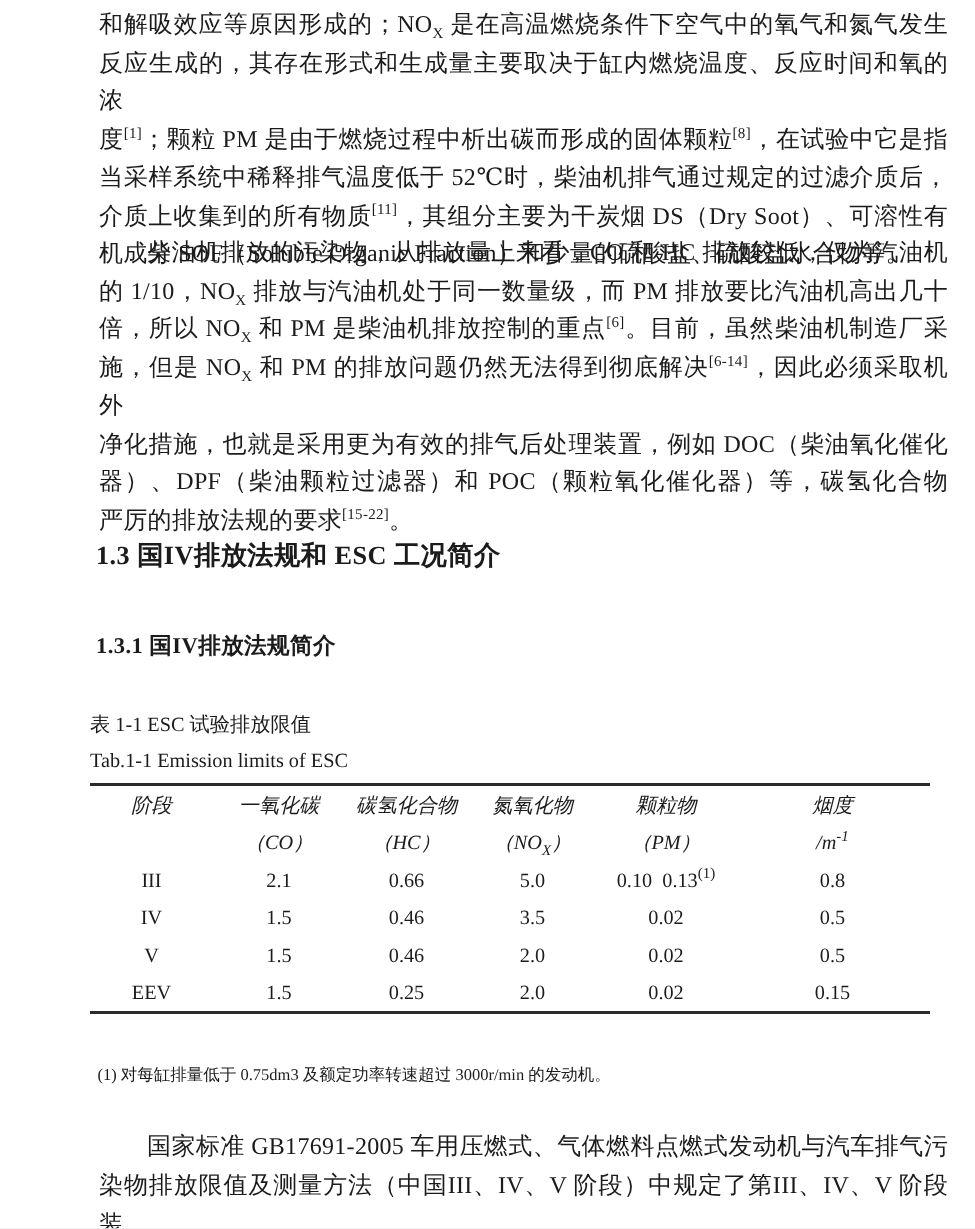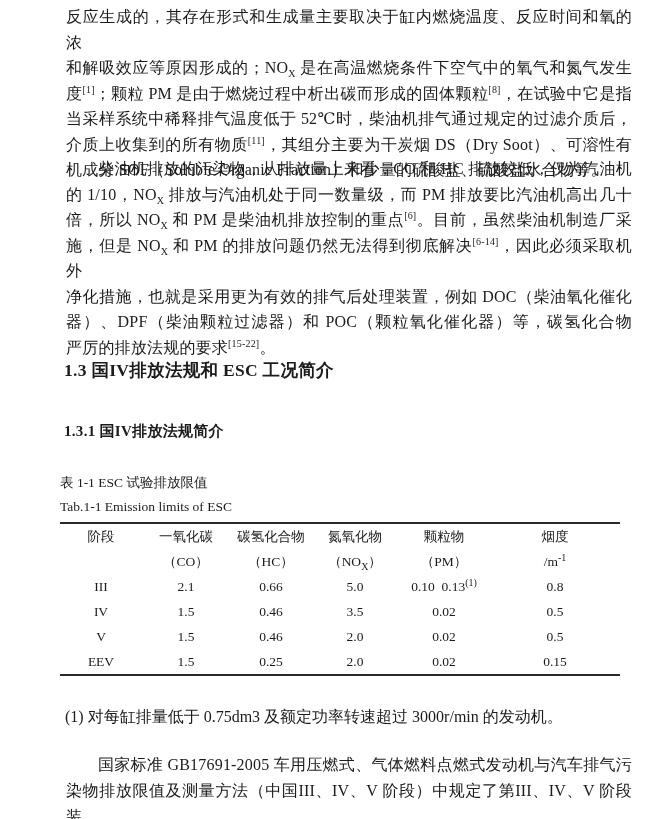--- a/index.html
+++ b/index.html
@@ -42,37 +42,37 @@
     width:560px;
     border-collapse:collapse;table-layout:fixed;
     font-size:13.5px;
     border-top:2.5px solid #2b2b2b;
     border-bottom:2.5px solid #2b2b2b;
   }
   table.limits td{
     text-align:center;vertical-align:middle;
     padding:0;white-space:pre-wrap;
   }
-  table.limits tr.hdr td{height:25px;}
+  table.limits tr.hdr td{height:25px;font-style:italic;}
   table.limits tr.hdr-last td{height:23px;border-bottom:2px solid #2b2b2b;}
   table.limits tr.data td{height:25px;}
   .footnote{
     position:absolute;left:65px;width:540px;
-    font-size:16px;line-height:14px;
+    font-size:11px;line-height:14px;
   }
   .c1{width:82px}.c2{width:88px}.c3{width:82px}.c4{width:86px}.c5{width:92px}.c6{width:130px}
 </style>
 </head>
 <body>
 
 <div class="page">
 
   <div class="para" style="top:4px">
+    <div class="line fill">和解吸效应等原因形成的；NO<sub>X</sub> 是在高温燃烧条件下空气中的氧气和氮气发生</div>
     <div class="line fill">反应生成的，其存在形式和生成量主要取决于缸内燃烧温度、反应时间和氧的浓</div>
-    <div class="line fill">和解吸效应等原因形成的；NO<sub>X</sub> 是在高温燃烧条件下空气中的氧气和氮气发生</div>
     <div class="line fill">度<sup>[1]</sup>；颗粒 PM 是由于燃烧过程中析出碳而形成的固体颗粒<sup>[8]</sup>，在试验中它是指</div>
     <div class="line fill">当采样系统中稀释排气温度低于 52℃时，柴油机排气通过规定的过滤介质后，</div>
     <div class="line fill">介质上收集到的所有物质<sup>[11]</sup>，其组分主要为干炭烟 DS（Dry Soot）、可溶性有</div>
     <div class="line">机成分 SOF（Soluble Organic Fraction）和少量的硫酸盐、硫酸盐水合物等。</div>
   </div>
 
   <div class="para" style="top:156px">
     <div class="line fill indent">柴油机排放的污染物，从排放量上来看，CO 和 HC 排放较低，仅为汽油机</div>
     <div class="line fill">的 1/10，NO<sub>X</sub> 排放与汽油机处于同一数量级，而 PM 排放要比汽油机高出几十</div>
     <div class="line fill">倍，所以 NO<sub>X</sub> 和 PM 是柴油机排放控制的重点<sup>[6]</sup>。目前，虽然柴油机制造厂采</div>

